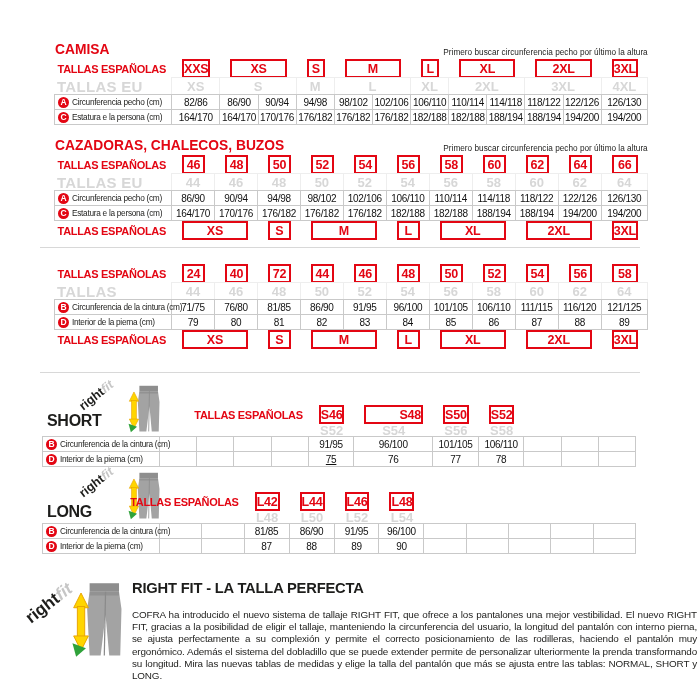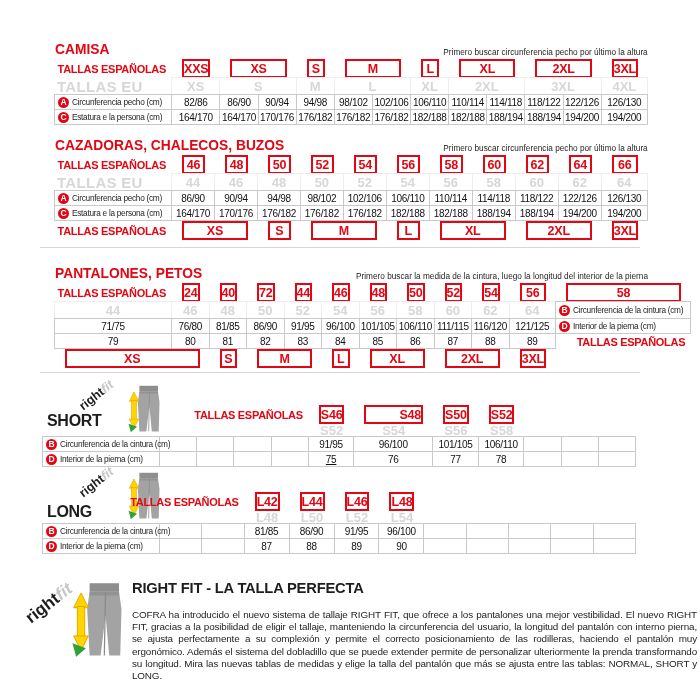--- a/index.html
+++ b/index.html
@@ -178,37 +178,34 @@
         <div class="red-box" style="grid-column: span 1;">L</div>
         <div class="red-box" style="grid-column: span 2;">XL</div>
         <div class="red-box" style="grid-column: span 2;">2XL</div>
         <div class="red-box" style="grid-column: span 1;">3XL</div>
       </div>
   </section>
 
   <div class="sep" style="top:247px"></div>
 
   <section class="sec" style="top:264px">
-    <div class="sec-head">
-      <h2 class="title">PANTALONES, PETOS</h2>
-      <span class="note">Primero buscar la medida de la cintura, luego la longitud del interior de la pierna</span>
-    </div>
     <div class="bigtable" id="tbl-pantalones" style="grid-template-columns: 117px repeat(11, 1fr); grid-template-rows: 19px 17px 15px 15px 19px;">
         <div class="hdr-label">TALLAS ESPAÑOLAS</div>
         <div class="red-box" style="grid-column: span 1;">24</div>
         <div class="red-box" style="grid-column: span 1;">40</div>
         <div class="red-box" style="grid-column: span 1;">72</div>
         <div class="red-box" style="grid-column: span 1;">44</div>
         <div class="red-box" style="grid-column: span 1;">46</div>
         <div class="red-box" style="grid-column: span 1;">48</div>
         <div class="red-box" style="grid-column: span 1;">50</div>
         <div class="red-box" style="grid-column: span 1;">52</div>
         <div class="red-box" style="grid-column: span 1;">54</div>
         <div class="red-box" style="grid-column: span 1;">56</div>
         <div class="red-box" style="grid-column: span 1;">58</div>
+        <div class="eu-label">TALLAS</div>
         <div class="eu-cell" style="grid-column: span 1;">44</div>
         <div class="eu-cell" style="grid-column: span 1;">46</div>
         <div class="eu-cell" style="grid-column: span 1;">48</div>
         <div class="eu-cell" style="grid-column: span 1;">50</div>
         <div class="eu-cell" style="grid-column: span 1;">52</div>
         <div class="eu-cell" style="grid-column: span 1;">54</div>
         <div class="eu-cell" style="grid-column: span 1;">56</div>
         <div class="eu-cell" style="grid-column: span 1;">58</div>
         <div class="eu-cell" style="grid-column: span 1;">60</div>
         <div class="eu-cell" style="grid-column: span 1;">62</div>

